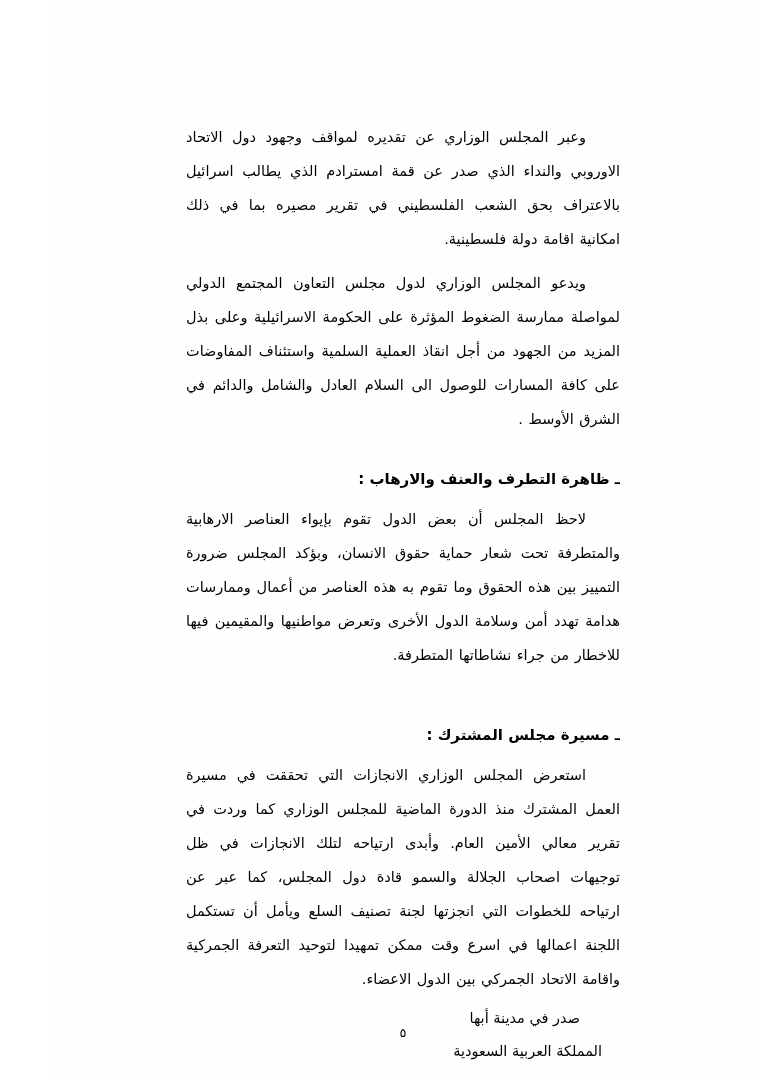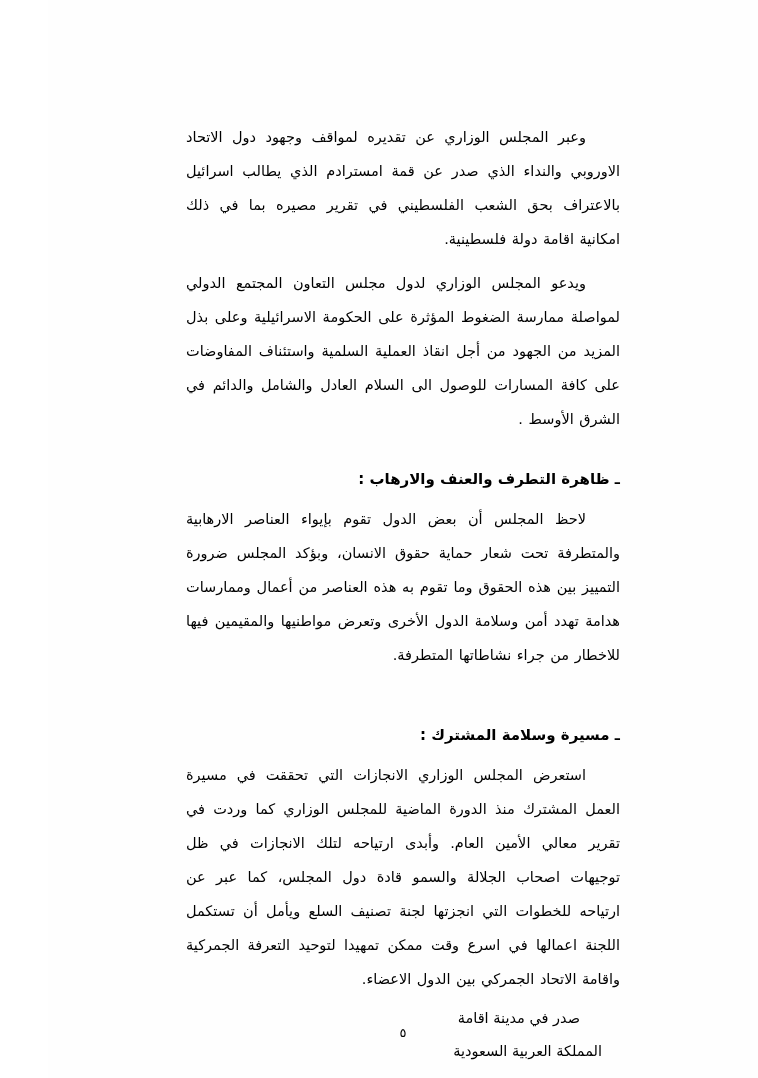--- a/index.html
+++ b/index.html
@@ -91,28 +91,28 @@
 
     <h2 class="heading">ـ ظاهرة التطرف والعنف والارهاب :</h2>
 
     <div class="gap-sm"></div>
 
     <p class="para indent">لاحظ المجلس أن بعض الدول تقوم بإيواء العناصر الارهابية والمتطرفة تحت شعار حماية حقوق الانسان، وبؤكد المجلس ضرورة التمييز بين هذه الحقوق وما تقوم به هذه العناصر من أعمال وممارسات هدامة تهدد أمن وسلامة الدول الأخرى وتعرض مواطنيها والمقيمين فيها للاخطار من جراء نشاطاتها المتطرفة.</p>
     <div class="gap-md"></div>
 
     <div class="gap-lg"></div>
 
-    <h2 class="heading">ـ مسيرة وسلامة المشترك :</h2>
+    <h2 class="heading">ـ مسيرة مجلس المشترك :</h2>
 
     <div class="gap-sm"></div>
 
     <p class="para indent">استعرض المجلس الوزاري الانجازات التي تحققت في مسيرة العمل المشترك منذ الدورة الماضية للمجلس الوزاري كما وردت في تقرير معالي الأمين العام. وأبدى ارتياحه لتلك الانجازات في ظل توجيهات اصحاب الجلالة والسمو قادة دول المجلس، كما عبر عن ارتياحه للخطوات التي انجزتها لجنة تصنيف السلع ويأمل أن تستكمل اللجنة اعمالها في اسرع وقت ممكن تمهيدا لتوحيد التعرفة الجمركية واقامة الاتحاد الجمركي بين الدول الاعضاء.</p>
 
     <div class="signoff">
-      <div class="l1">صدر في مدينة اقامة</div>
+      <div class="l1">صدر في مدينة أبها</div>
       <div class="l2">المملكة العربية السعودية</div>
 
     </div>
 
   </div>
 
   <div class="page-number">٥</div>
 </div>
 
 </body></html>

